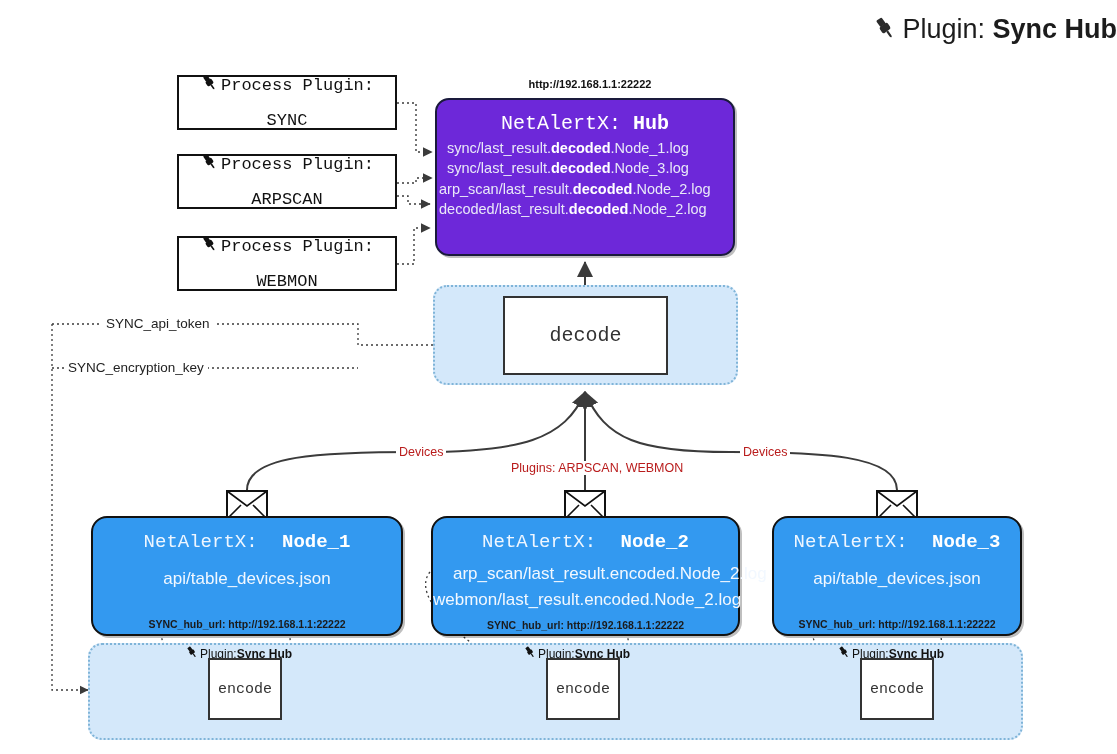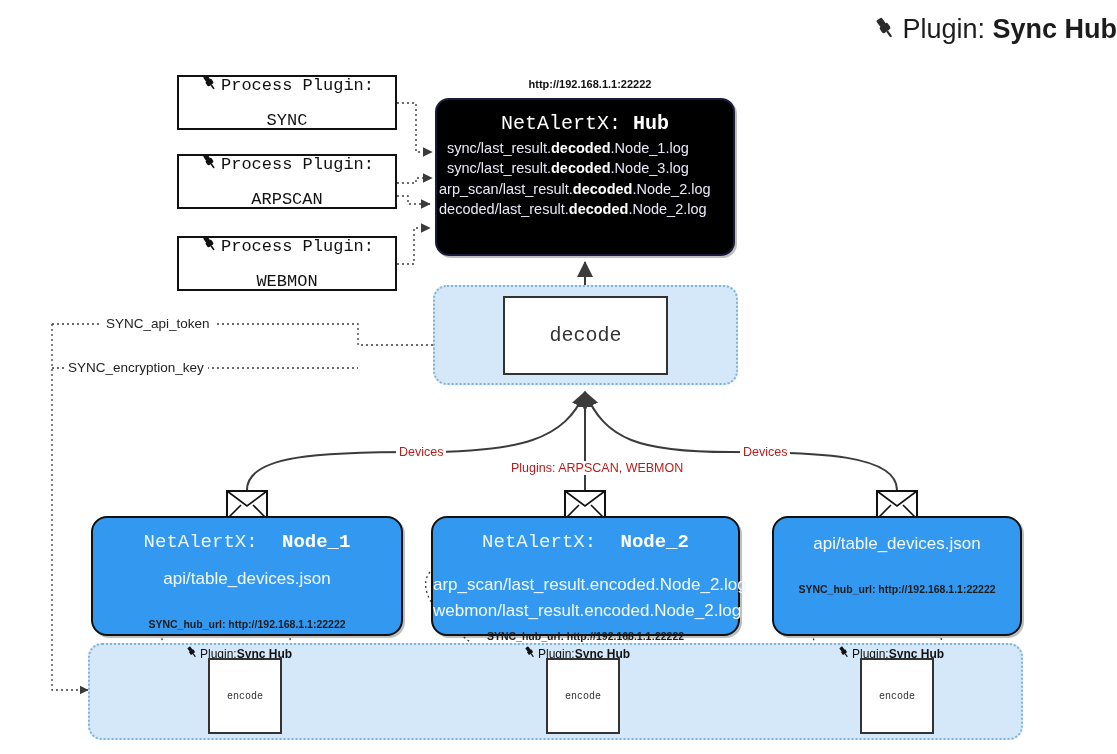--- a/index.html
+++ b/index.html
@@ -17,38 +17,38 @@
   
   .pbox{background:#fff;border:2px solid #111;box-sizing:border-box;
         font-family:"Liberation Mono","DejaVu Sans Mono",monospace;
         font-size:17px;color:#111;line-height:1.35;
         display:flex;flex-direction:column;align-items:center;justify-content:center;}
   .pbox .l1{white-space:nowrap;display:flex;align-items:center;}
   .pbox .l2{white-space:nowrap;margin-top:10px;}
 
   
   #huburl{font-size:11px;font-weight:700;color:#111;text-align:center;width:300px;left:440px;top:78px;}
-  #hub{left:435px;top:98px;width:300px;height:158px;background:#000000;
+  #hub{left:435px;top:98px;width:300px;height:158px;background:#6d28d9;
        border:2px solid #1a1a3c;border-radius:14px;box-sizing:border-box;
        box-shadow:2px 2px 0 rgba(0,0,0,.25);}
   #hub .htitle{font-family:"Liberation Mono","DejaVu Sans Mono",monospace;
        font-size:20px;color:#fff;text-align:center;margin-top:12px;}
   #hub .htitle b{font-weight:700;}
   #hub .hline{font-size:14.5px;color:#e9e9f8;margin:4.5px 0 0 10px;white-space:nowrap;}
   #hub .hline b{font-weight:700;color:#fff;}
 
   
   .bluebox{background:#d4e8fa;border:2px dotted #7fb4d8;border-radius:14px;box-sizing:border-box;}
 
   
   .wbox{background:#fff;border:2px solid #333;box-sizing:border-box;
         display:flex;align-items:center;justify-content:center;
         font-family:"Liberation Mono","DejaVu Sans Mono",monospace;color:#333;}
   #decode{left:503px;top:296px;width:165px;height:79px;font-size:20px;}
-  .encbox{width:74px;height:76px;font-size:10px;}
+  .encbox{width:74px;height:62px;font-size:15px;}
 
   
   .node{background:#3399f0;border:2px solid #111;border-radius:16px;box-sizing:border-box;
         box-shadow:2px 2px 0 rgba(0,0,0,.25);}
   .node .ntitle{font-family:"Liberation Mono","DejaVu Sans Mono",monospace;
         font-size:19px;color:#eef6ff;text-align:center;margin-top:13px;white-space:nowrap;}
   .node .ntitle b{font-weight:700;color:#fff;padding-left:13px;}
   .node .nline{font-size:17px;color:#f2f8ff;text-align:center;white-space:nowrap;}
   .node .nfoot{font-size:10.5px;font-weight:700;color:#1b1b1b;text-align:center;white-space:nowrap;}
 
@@ -196,26 +196,27 @@
 </div>
 
 <div class="abs node" style="left:91px;top:516px;width:312px;height:120px;">
   <div class="ntitle"><span>NetAlertX: </span><b>Node_1</b></div>
   <div class="nline" style="margin-top:16px;">api/table_devices.json</div>
   <div class="nfoot" style="margin-top:29px;">SYNC_hub_url: http://192.168.1.1:22222</div>
 </div>
 
 <div class="abs node" style="left:431px;top:516px;width:309px;height:120px;">
   <div class="ntitle"><span>NetAlertX: </span><b>Node_2</b></div>
-  <div class="nline" style="margin-top:22px;">arp_scan/last_result.encoded.Node_2.log</div>
+  <div class="nline" style="margin-top:11px;padding-left:20px;">arp_scan/last_result.encoded.Node_2.log</div>
   <div class="nline" style="margin-top:6px;">webmon/last_result.encoded.Node_2.log</div>
   <div class="nfoot" style="margin-top:9px;">SYNC_hub_url: http://192.168.1.1:22222</div>
 </div>
 
 <div class="abs node" style="left:772px;top:516px;width:250px;height:120px;">
+  <div class="ntitle"><span>NetAlertX: </span><b>Node_3</b></div>
   <div class="nline" style="margin-top:16px;">api/table_devices.json</div>
   <div class="nfoot" style="margin-top:29px;">SYNC_hub_url: http://192.168.1.1:22222</div>
 </div>
 
 <div class="abs bluebox" style="left:88px;top:643px;width:935px;height:97px;"></div>
 
 <div class="abs plabel" style="left:185px;top:645px;">
   <span style="margin-right:1px;">
     <svg width="14" height="14" viewBox="0 0 24 24">
         <g transform="rotate(-35 12 12)">

